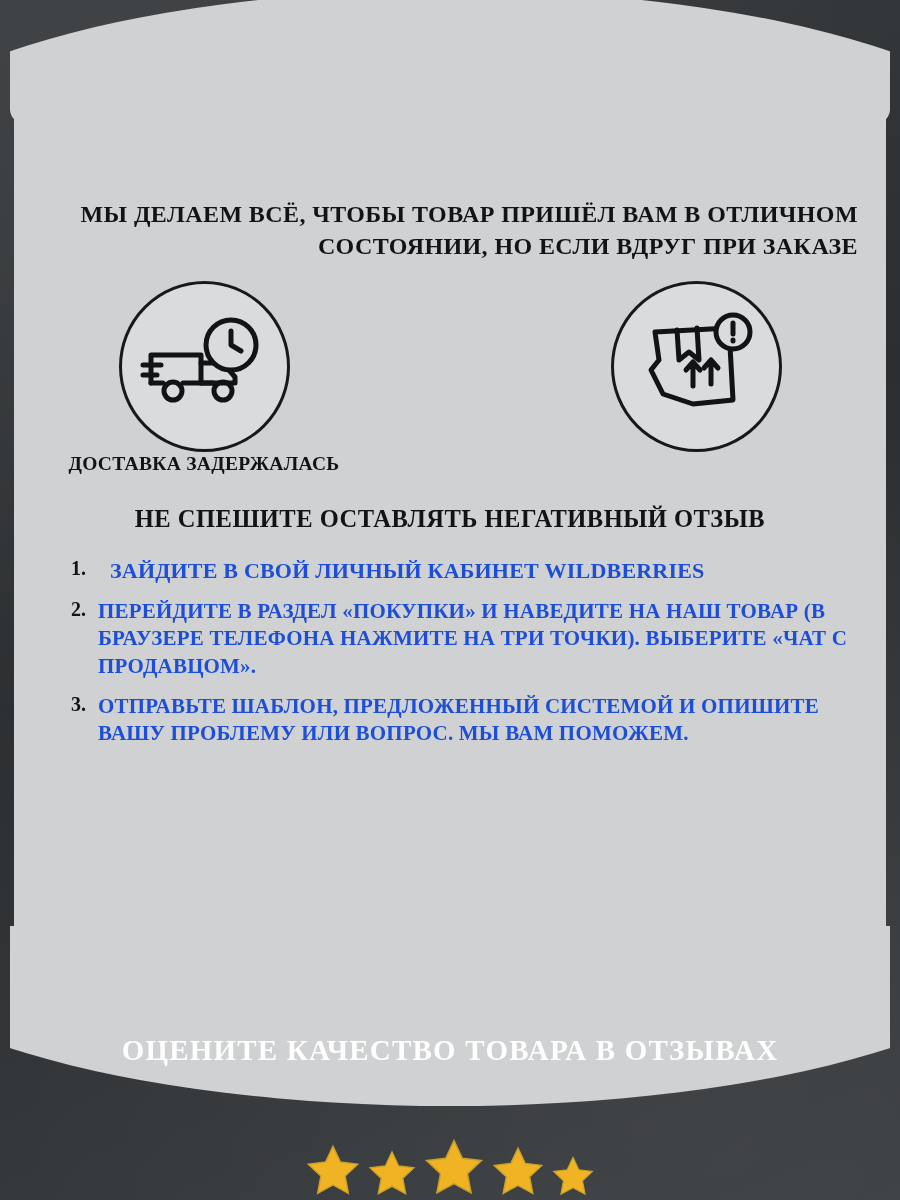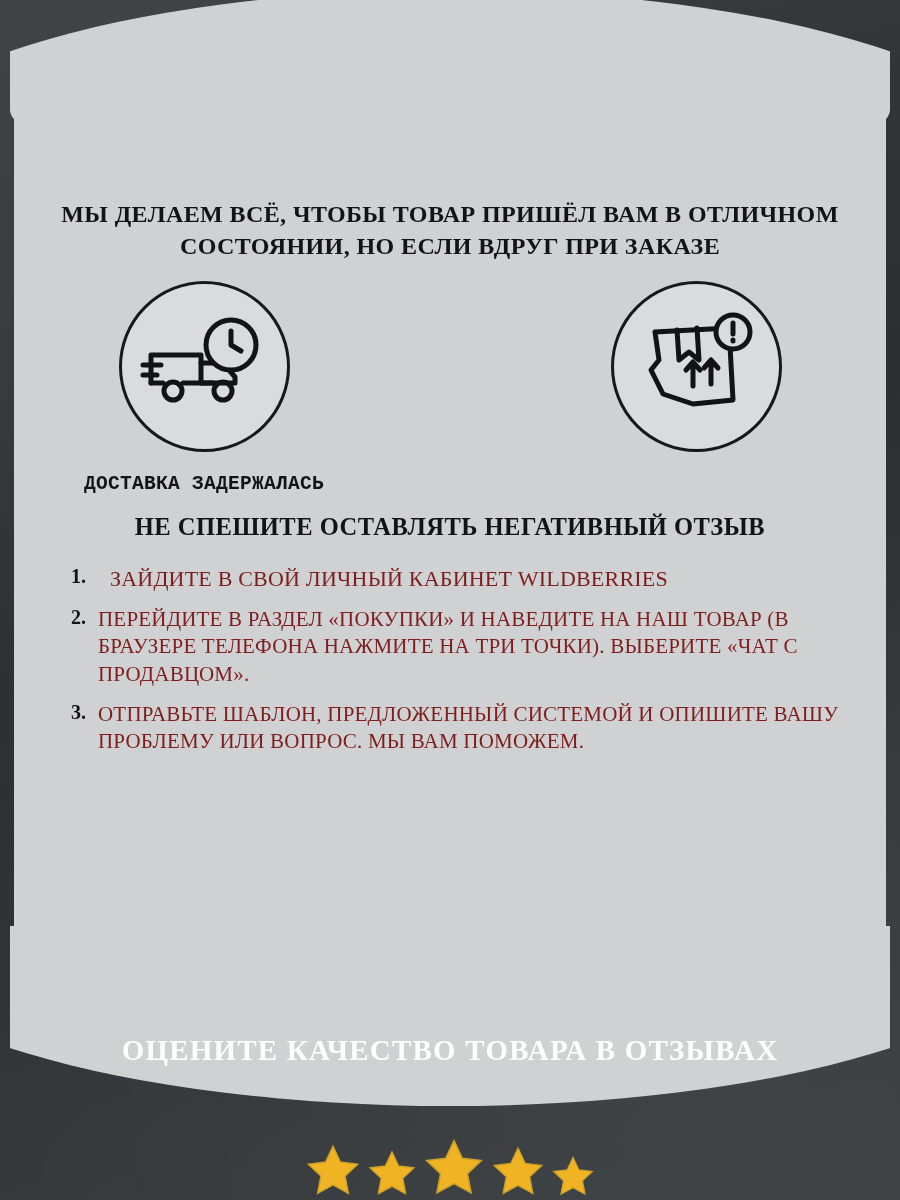--- a/index.html
+++ b/index.html
@@ -91,21 +91,21 @@
   }
 
   .content {
     position: absolute;
     left: 0; right: 0; top: 0;
     padding: 0 28px;
   }
 
   .intro {
     margin-top: 112px;
-    text-align: center;
+    text-align: right;
     font-size: 24px;
     font-weight: bold;
     color: #111315;
     line-height: 1.35;
     text-transform: uppercase;
     letter-spacing: 0.4px;
   }
 
   
   .icons-row {
@@ -125,33 +125,32 @@
     height: 165px;
     border-radius: 50%;
     border: 3px solid #16181a;
     background: #d9dbdc;
     display: flex;
     align-items: center;
     justify-content: center;
     overflow: hidden;
   }
   .icon-caption {
-    margin-top: 20px;
+    margin-top: 0;
     text-align: center;
     font-size: 19.5px;
     font-weight: bold;
     color: #111315;
     line-height: 1.28;
     text-transform: uppercase;
     letter-spacing: 0.3px;
-    font-family: Liberation Mono, monospace;
   }
 
   .no-rush {
-    margin-top: 14px;
+    margin-top: 26px;
     text-align: center;
     font-size: 24.5px;
     font-weight: bold;
     color: #111315;
     line-height: 1.3;
     text-transform: uppercase;
     letter-spacing: 0.5px;
   }
 
   
@@ -168,22 +167,22 @@
     width: 38px;
     text-align: right;
     padding-right: 12px;
     font-size: 20px;
     font-weight: bold;
     color: #111315;
   }
   .step-text {
     flex: 1 1 auto;
     font-size: 21px;
-    font-weight: normal;
-    color: #7f1d1d;
+    font-weight: bold;
+    color: #1d4ed8;
     line-height: 1.3;
     text-transform: uppercase;
     letter-spacing: 0.2px;
   }
   .step-1 .step-text { font-size: 22px; padding-left: 12px; }
 
   
   .footer {
     position: absolute;
     left: 0;

